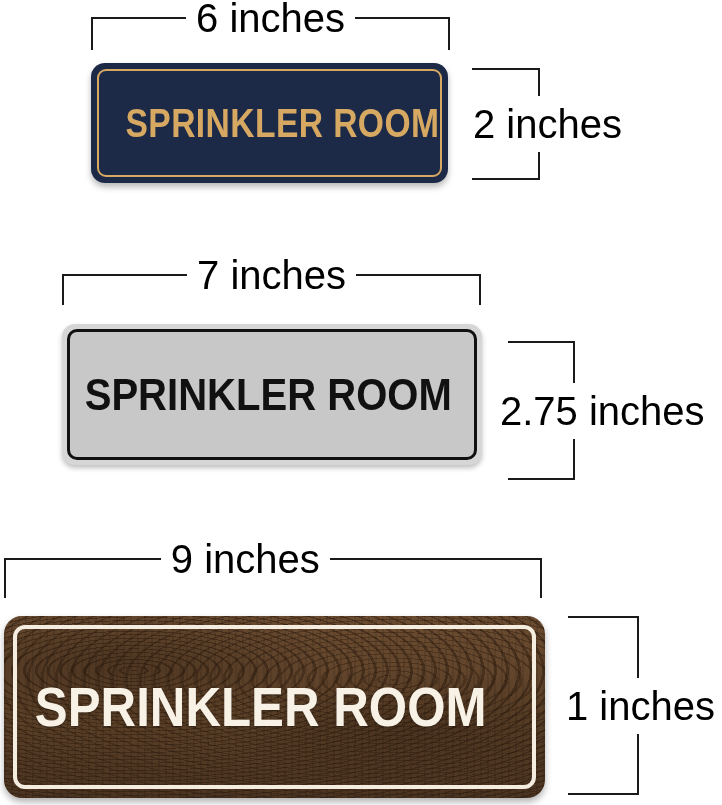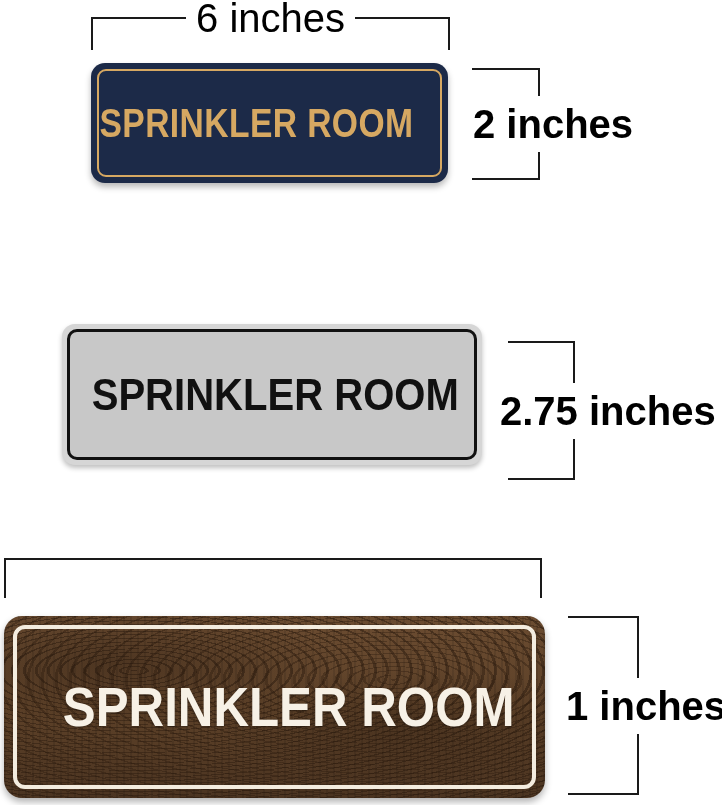--- a/index.html
+++ b/index.html
@@ -20,27 +20,27 @@
   .dimw .tick { position:absolute; width:2px; background:var(--dim-line); top:19px; }
   .dimw .tick-l { left:0; }
   .dimw .tick-r { right:0; }
   .dimw-9 .seg-l { flex:0.85; }
   .dimw-9 .seg-r { flex:1.15; }
 
   .dimv { position:absolute; }
   .dimv .vline { position:absolute; top:0; bottom:0; width:2px; background:var(--dim-line); }
   .dimv .tick-t { position:absolute; top:0; height:2px; background:var(--dim-line); }
   .dimv .tick-b { position:absolute; bottom:0; height:2px; background:var(--dim-line); }
-  .dimv .dim-label { position:absolute; top:50%; transform:translateY(-50%); background:#ffffff; padding:8px 4px 8px 0;font-weight:bold; }
+  .dimv .dim-label { position:absolute; top:50%; transform:translateY(-50%); background:#ffffff; padding:8px 4px 8px 0; }
 
   
   .sign { position:absolute; }
   .sign .pinstripe { position:absolute; pointer-events:none; }
   .sign .sign-text {
-    position:absolute; inset:0; display:flex; align-items:center; justify-content:flex-end;
+    position:absolute; inset:0; display:flex; align-items:center; justify-content:flex-start;
   }
   .sign .sign-text span { font-weight:bold; white-space:nowrap; line-height:1; }
 
   .sign-navy {
     left:91px; top:63px; width:357px; height:120px; border-radius:14px;
     background:var(--navy-bg);
     box-shadow:0 4px 6px rgba(0,0,0,.28);
   }
   .sign-navy .pinstripe { inset:6px; border:2px solid var(--gold); border-radius:9px; }
   .sign-navy .sign-text span { color:var(--gold); font-size:41px; transform:scaleX(.82); letter-spacing:.5px; }
@@ -89,38 +89,48 @@
     </div>
   </div>
 
   <div class="dimv" style="left:472px; top:68px; width:140px; height:112px;">
     <span class="vline" style="left:66px;"></span>
     <span class="tick-t" style="left:0; width:68px;"></span>
     <span class="tick-b" style="left:0; width:68px;"></span>
     <span class="dim-label" style="left:1px;">2 inches</span>
   </div>
 
+  <div class="dimw" style="left:62px; top:255px; width:419px;">
+    <div class="dimw-row">
+      <span class="seg seg-l"></span>
+      <span class="dim-label">7 inches</span>
+      <span class="seg seg-r"></span>
+    </div>
+    <span class="tick tick-l" style="height:31px;"></span>
+    <span class="tick tick-r" style="height:31px;"></span>
+  </div>
 
   <div class="sign sign-silver">
     <div class="pinstripe"></div>
     <div class="sign-text">
       <span>SPRINKLER ROOM</span>
     </div>
   </div>
 
   <div class="dimv" style="left:500px; top:341px; width:195px; height:139px;">
     <span class="vline" style="left:73px;"></span>
     <span class="tick-t" style="left:8px; width:67px;"></span>
     <span class="tick-b" style="left:8px; width:67px;"></span>
     <span class="dim-label" style="left:0;">2.75 inches</span>
   </div>
 
   <div class="dimw dimw-9" style="left:4px; top:539px; width:538px;">
     <div class="dimw-row">
       <span class="seg seg-l"></span>
+      <span class="dim-label">9 inches</span>
       <span class="seg seg-r"></span>
     </div>
     <span class="tick tick-l" style="height:40px;"></span>
     <span class="tick tick-r" style="height:40px;"></span>
   </div>
 
   <div class="sign sign-wood">
     <div class="pinstripe"></div>
     <div class="sign-text">
       <span>SPRINKLER ROOM</span>

